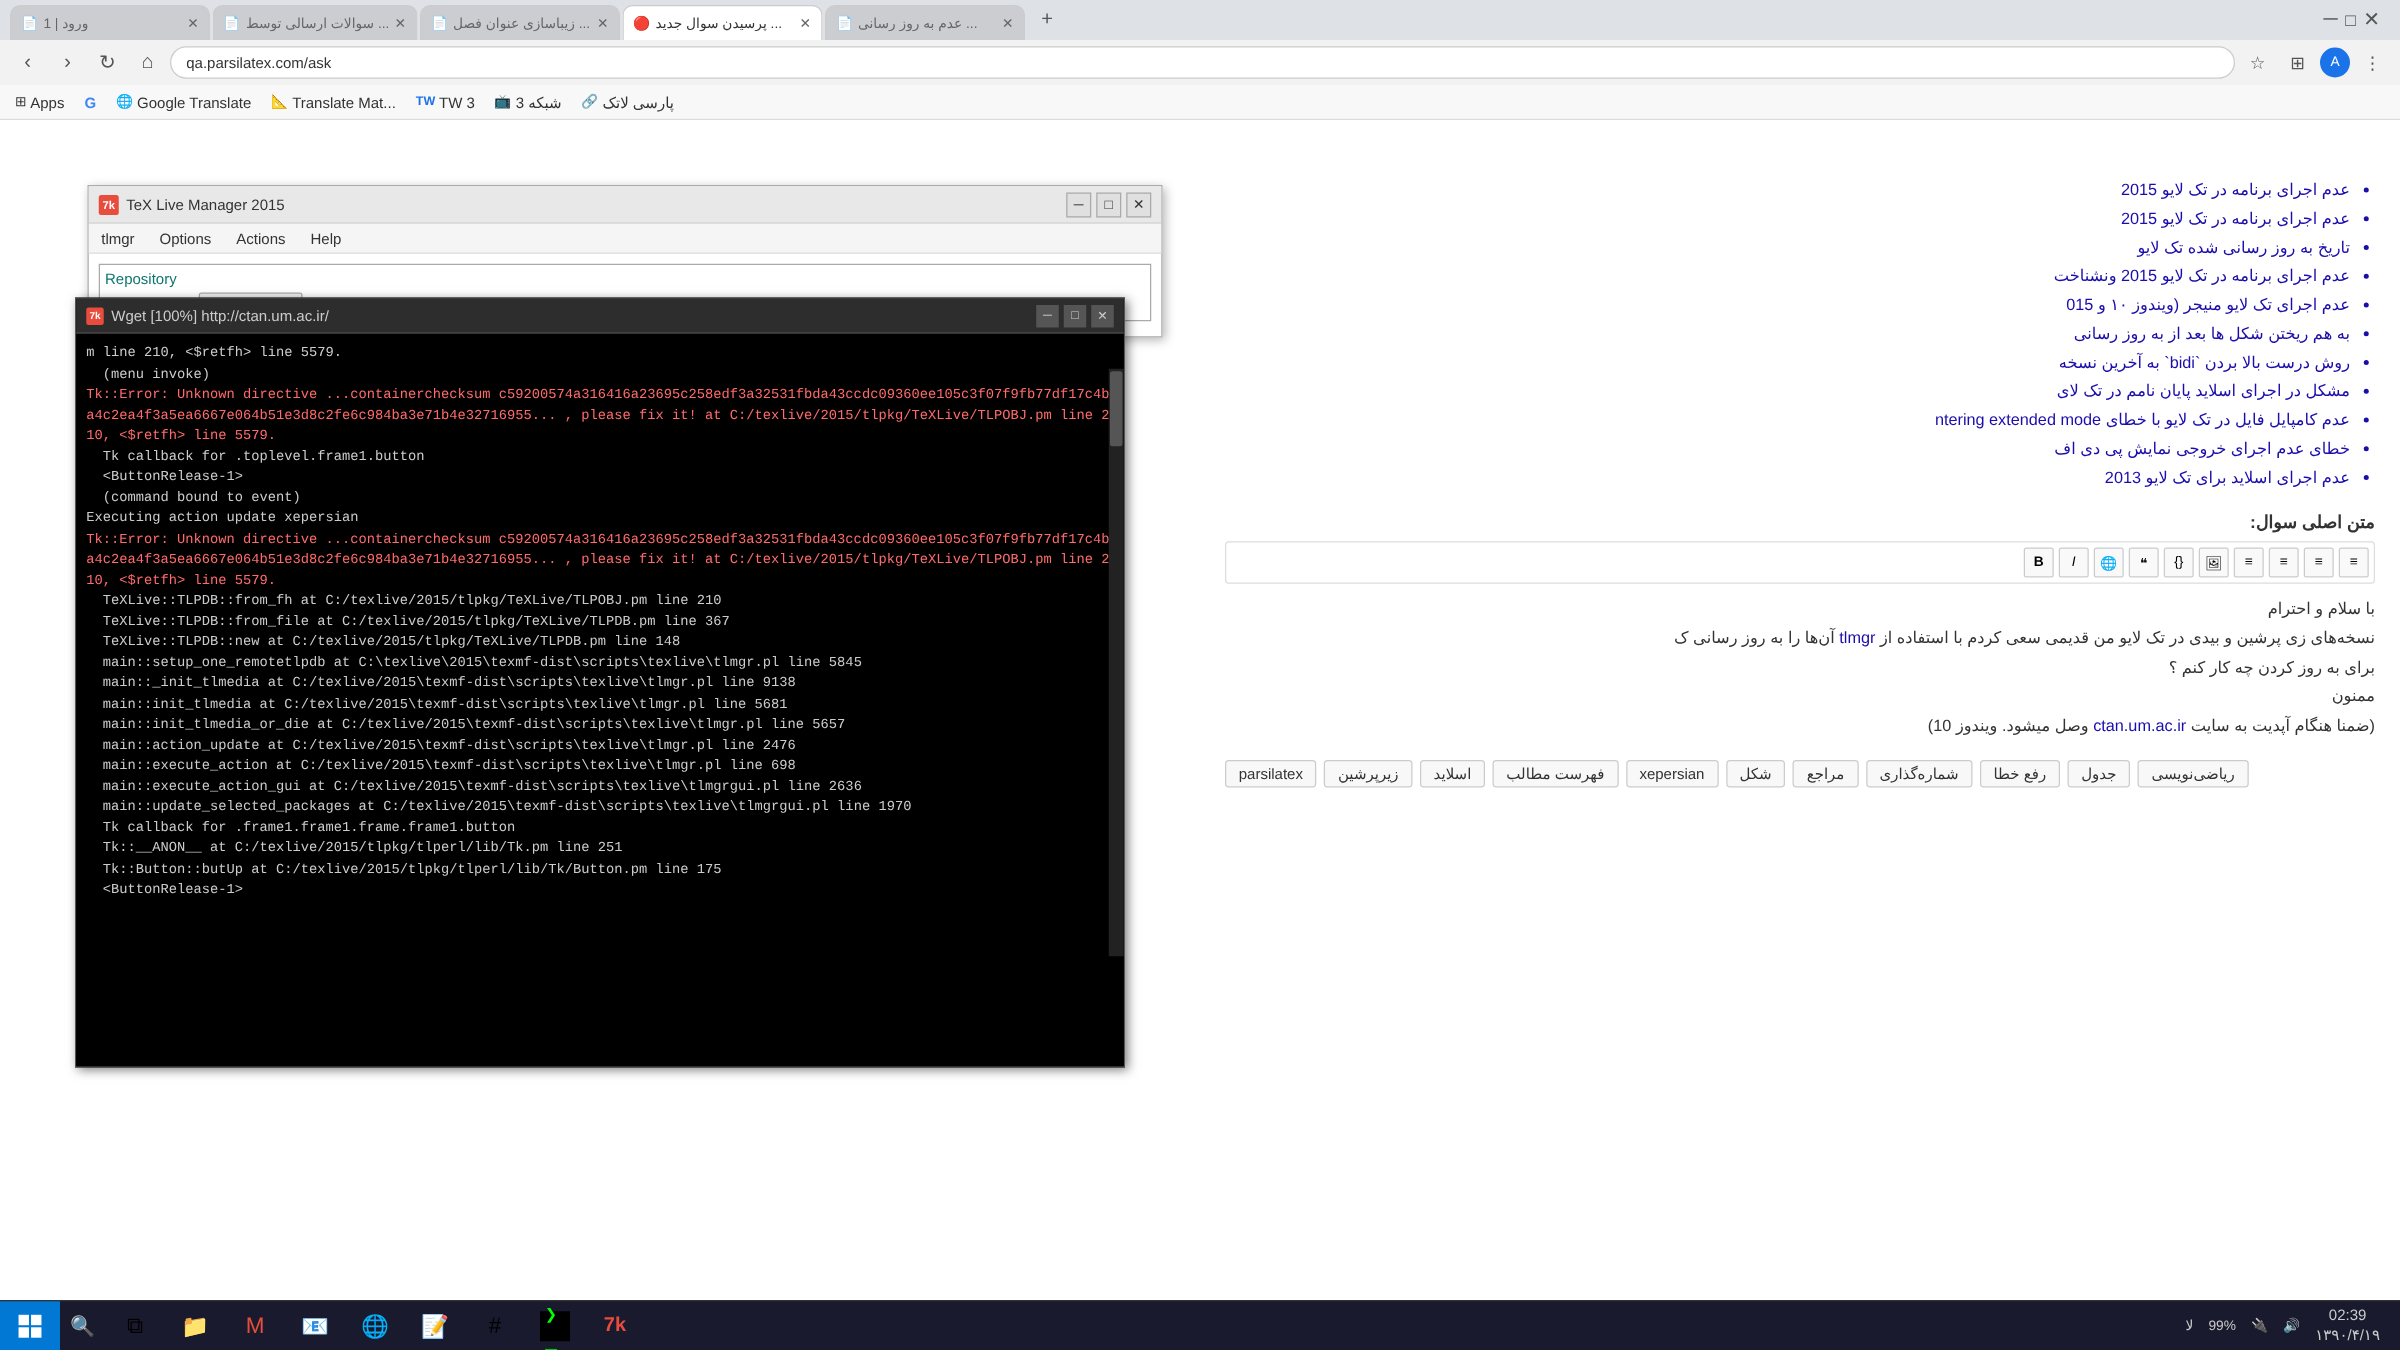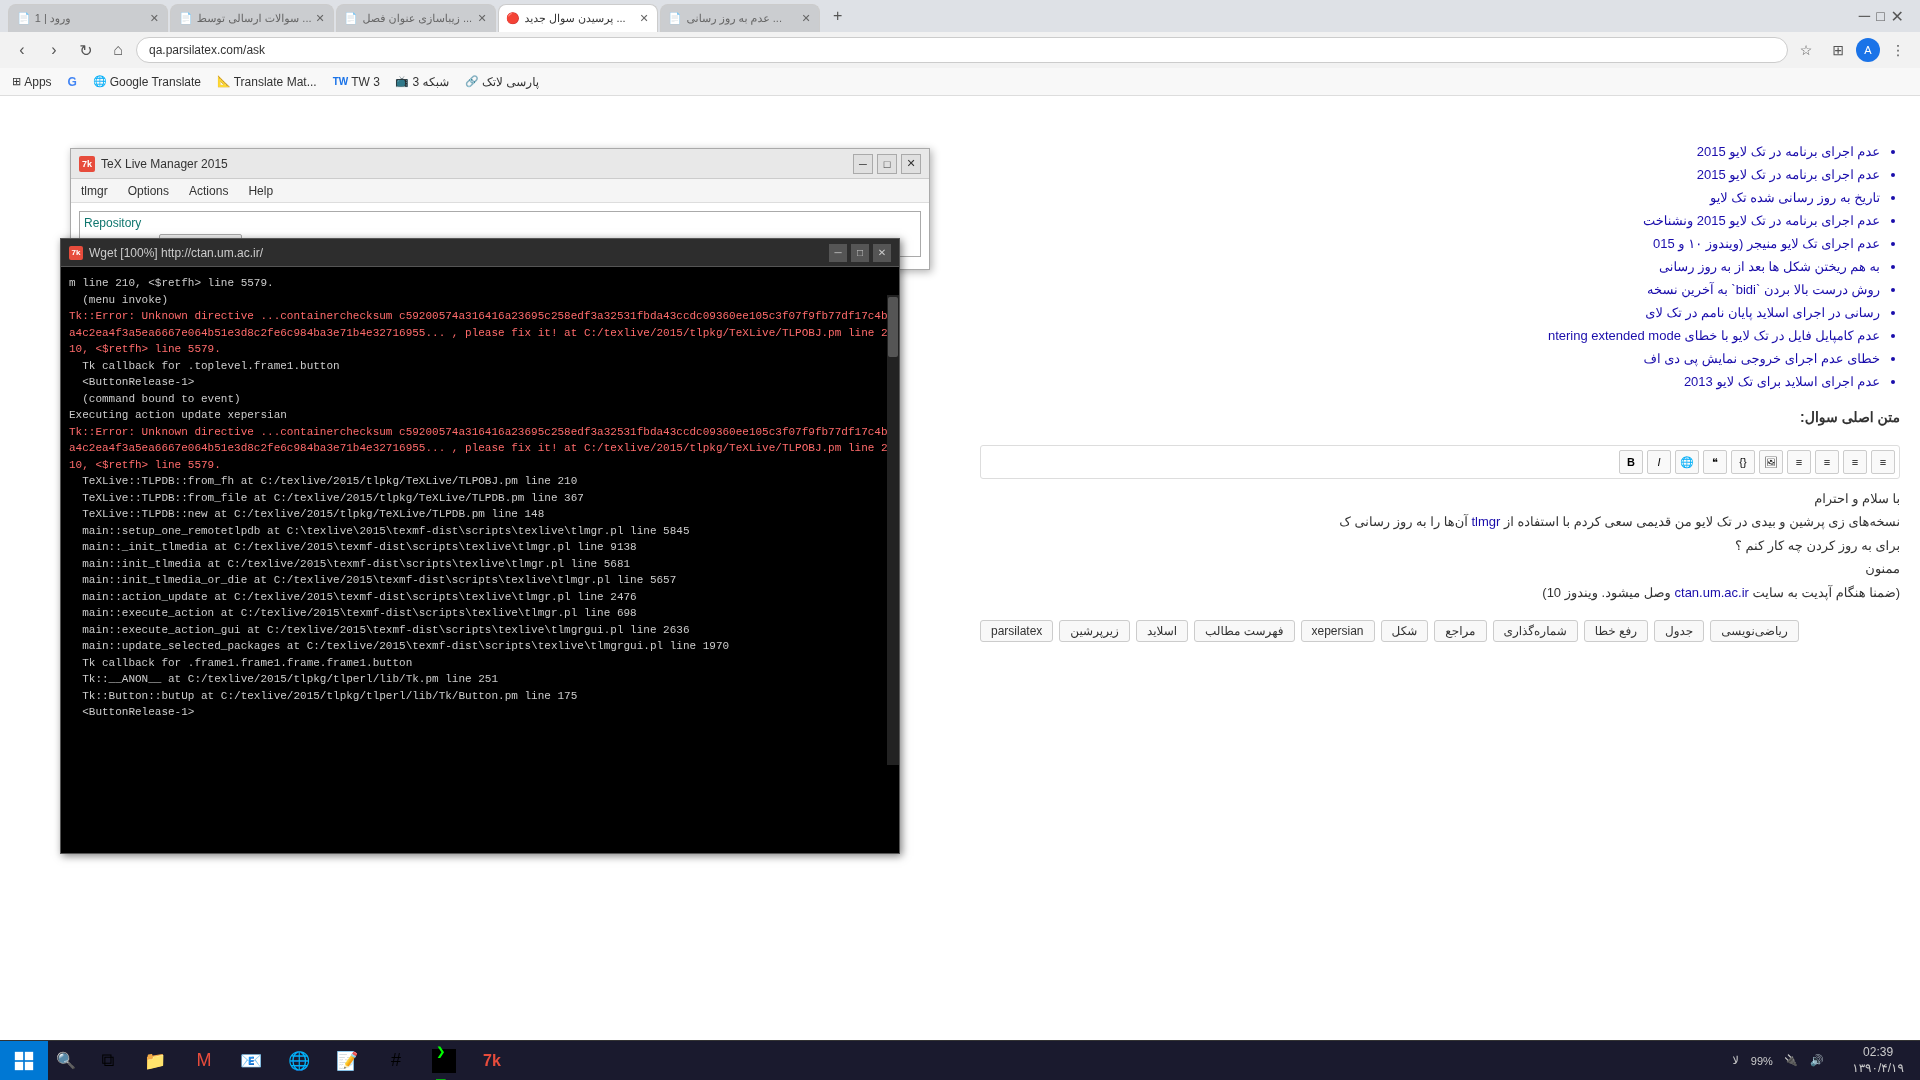--- a/index.html
+++ b/index.html
@@ -21,21 +21,21 @@
     }
     .taskbar-icon {
       width: 48px; height: 40px; display: flex; align-items: center; justify-content: center;
       cursor: pointer; position: relative;
     }
     .taskbar-icon .icon-shape {
       width: 24px; height: 24px; display: flex; align-items: center; justify-content: center;
       font-size: 18px;
     }
     .taskbar-right {
-      margin-left: auto; display: flex; align-items: center; padding-right: 8px; color: #ccc; font-size: 12px; gap: 16px;
+      margin-left: auto; display: flex; align-items: center; padding-right: 8px; color: #ccc; font-size: 12px;
     }
     .taskbar-right .time { text-align: center; margin-right: 8px; }
     .taskbar-right .time div { line-height: 1.3; }
     .taskbar-tray { display: flex; align-items: center; gap: 4px; margin-right: 8px; }
     .tray-item { font-size: 11px; color: #ccc; padding: 0 4px; }
 
     
     .browser {
       position: absolute; top: 0; left: 0; width: 1920px; background: #f2f2f2;
     }
@@ -81,21 +81,21 @@
       background: #fff; direction: rtl; padding: 16px 20px;
       font-family: 'Tahoma', Arial, sans-serif;
     }
 
     .related-list { list-style: disc; padding-right: 20px; }
     .related-list li {
       margin-bottom: 8px; font-size: 13px; color: #1a0dab; cursor: pointer;
       text-decoration: none; direction: rtl;
     }
 
-    .question-label { font-size: 14px; font-weight: bold; color: #333; margin-top: 20px; margin-bottom: 20px; direction: rtl; }
+    .question-label { font-size: 14px; font-weight: bold; color: #333; margin-top: 20px; margin-bottom: 8px; direction: rtl; }
     .editor-toolbar {
       display: flex; align-items: center; gap: 4px; margin-bottom: 8px; border: 1px solid #ddd; padding: 4px; border-radius: 3px;
     }
     .editor-btn {
       width: 24px; height: 24px; border: 1px solid #ccc; background: #f9f9f9;
       display: flex; align-items: center; justify-content: center; cursor: pointer;
       font-size: 11px; border-radius: 2px;
     }
     .question-text {
       font-size: 13px; color: #333; line-height: 1.8; direction: rtl; text-align: right;
@@ -245,21 +245,21 @@
 
   <div class="site-panel">
     <ul class="related-list" id="related-links-list">
         <li>عدم اجرای برنامه در تک لایو 2015</li>
         <li>عدم اجرای برنامه در تک لایو 2015</li>
         <li>تاریخ به روز رسانی شده تک لایو</li>
         <li>عدم اجرای برنامه در تک لایو 2015 ونشناخت</li>
         <li>عدم اجرای تک لایو منیجر (ویندوز ۱۰ و 015</li>
         <li>به هم ریختن شکل ها بعد از به روز رسانی</li>
         <li>روش درست بالا بردن `bidi` به آخرین نسخه</li>
-        <li>رسانی در اجرای اسلاید پایان نامم در تک لای</li>
+        <li>مشکل در اجرای اسلاید پایان نامم در تک لای</li>
         <li>عدم کامپایل فایل در تک لایو با خطای ntering extended mode</li>
         <li>خطای عدم اجرای خروجی نمایش پی دی اف</li>
         <li>عدم اجرای اسلاید برای تک لایو 2013</li>
       </ul>
 
     <div class="question-label">متن اصلی سوال:</div>
     <div class="editor-toolbar">
       <button class="editor-btn">≡</button>
       <button class="editor-btn">≡</button>
       <button class="editor-btn">≡</button>

